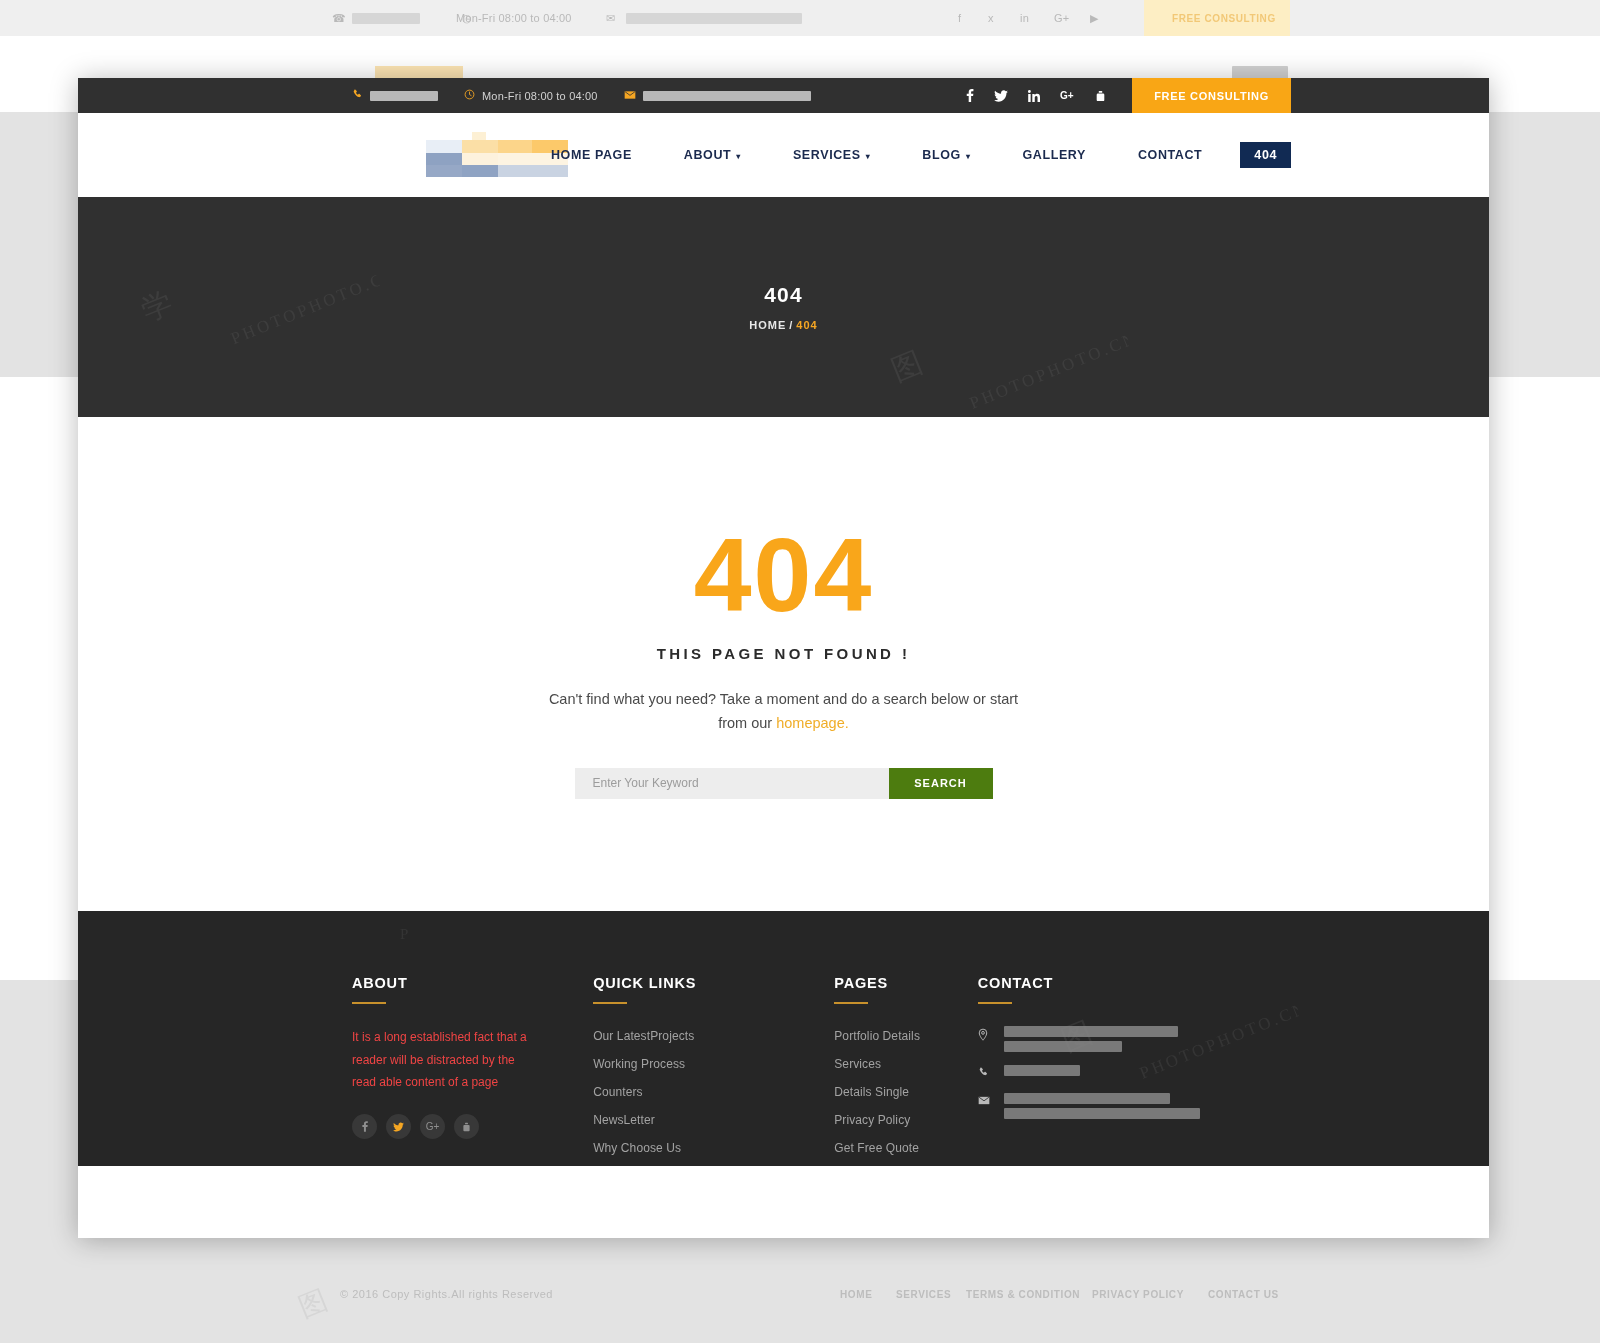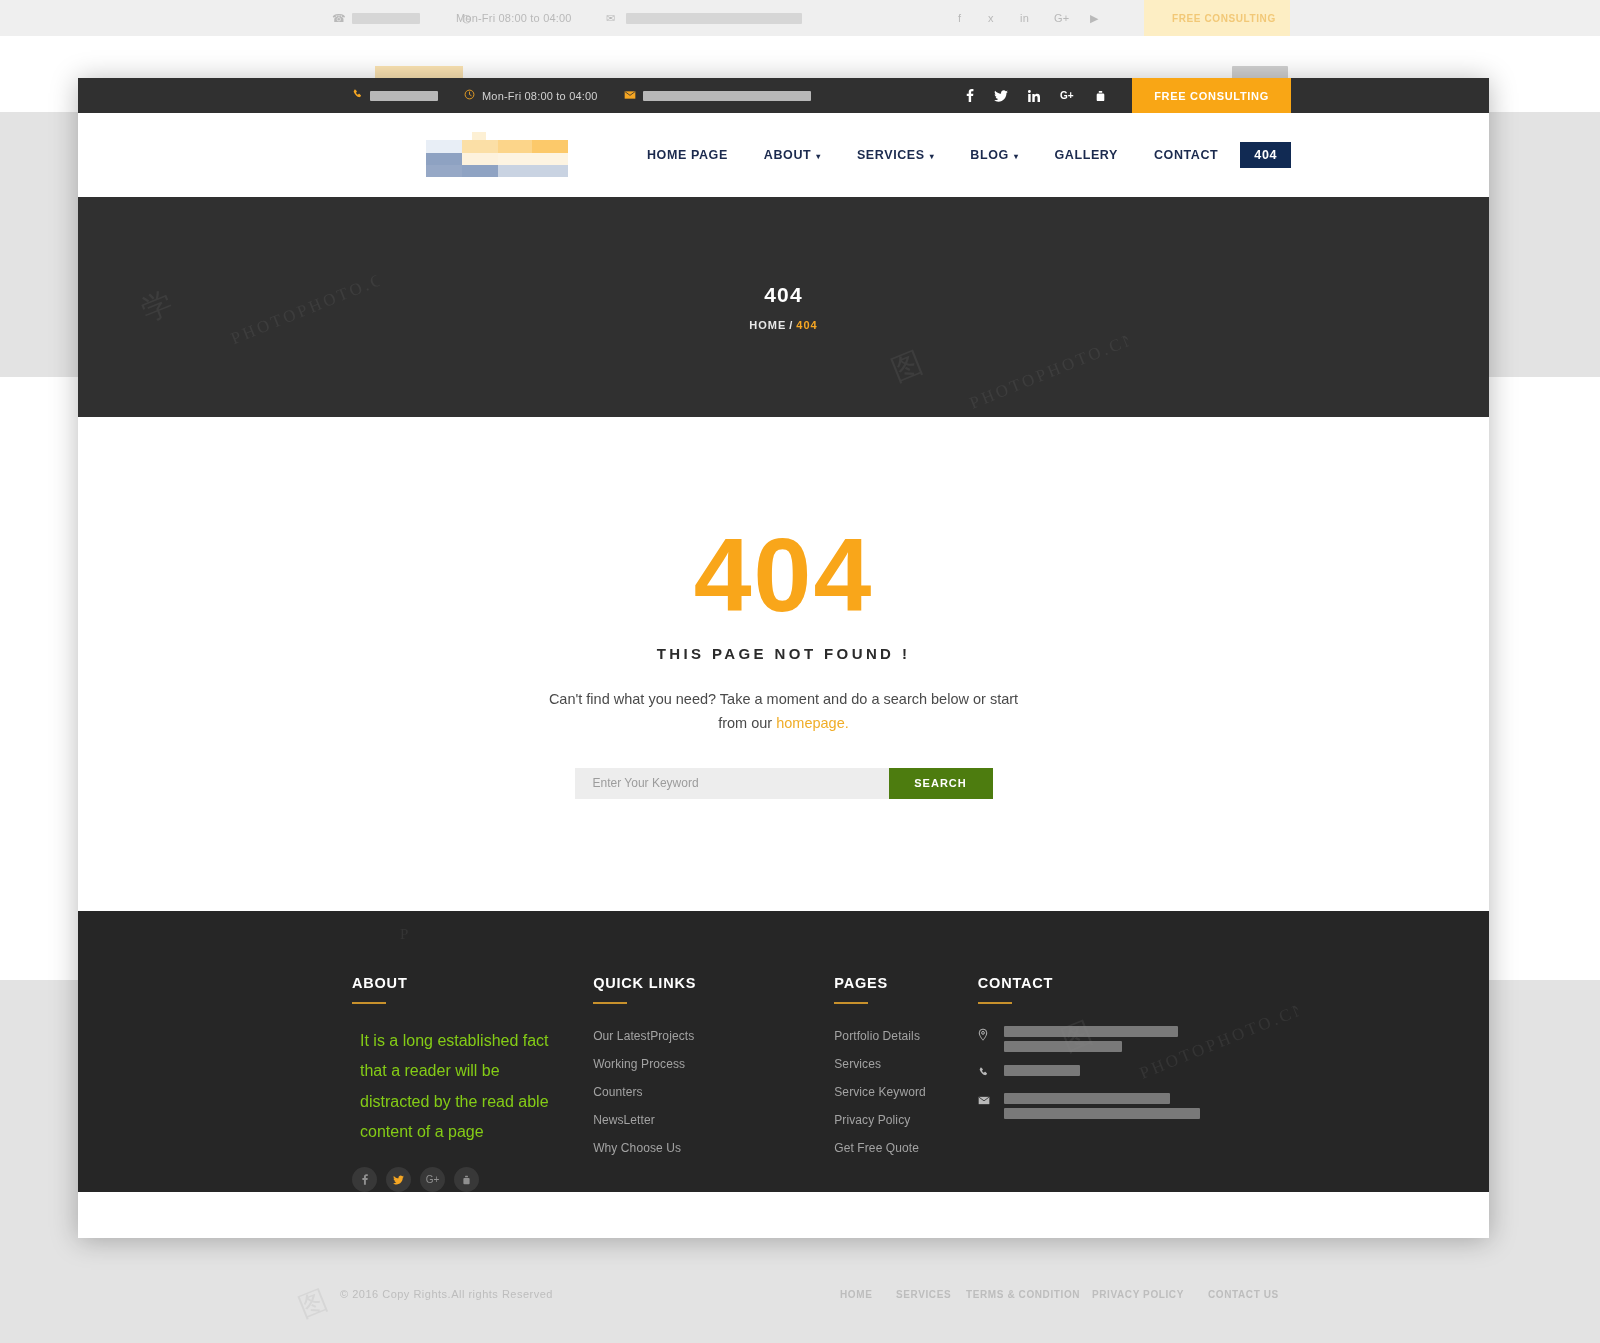--- a/index.html
+++ b/index.html
@@ -59,21 +59,21 @@
     letter-spacing:.7px; padding:0 22px; height:35px;
     display:flex; align-items:center; justify-content:center;
     border:none; cursor:pointer; font-family:"Liberation Sans", sans-serif;
     margin-right:198px;
   }
 
   
   .header { height:84px; background:#fff; display:flex; align-items:center; position:relative; }
   .logo { position:absolute; left:348px; top:19px; width:142px; height:46px; }
   .logo-b { position:absolute; }
-  .nav { position:absolute; right:198px; top:0; height:84px; display:flex; align-items:center; gap:0; }
+  .nav { position:absolute; right:198px; top:0; height:84px; display:flex; align-items:center; gap:16px; }
   .nav a {
     color:#1b2a4e; font-size:12.5px; font-weight:700; letter-spacing:.6px;
     text-decoration:none; padding:0 18px; white-space:nowrap;
     display:inline-flex; align-items:center; gap:5px;
   }
   .nav a.active-box {
     background:#112a53; color:#fff; height:26px; padding:0 14px; margin-left:4px;
   }
   .caret { font-size:8px; position:relative; top:1px; }
 
@@ -117,21 +117,21 @@
   
   .footer { background:#262626; padding:64px 0 0; }
   .fcols { display:flex; padding:0 272px 0 274px; gap:0; }
   .fcol { position:relative; }
   .fcol.about { width:252px; }
   .fcol.quick { width:252px; }
   .fcol.pages { width:150px; }
   .fcol.contact { width:250px; }
   .fh { color:#fff; font-size:14.5px; font-weight:700; letter-spacing:.8px; margin-bottom:11px; }
   .fline { width:34px; height:2px; background:#c8912c; margin-bottom:22px; }
-  .fabout-txt { color:#84cc16; font-size:16px; line-height:1.9; width:190px; margin-bottom:20px;margin-left:8px; }
+  .fabout-txt { color:#ef4444; font-size:12px; line-height:1.9; width:190px; margin-bottom:20px; }
   .fsocials { display:flex; gap:9px; }
   .fs-circ {
     width:25px; height:25px; border-radius:50%; background:#383838;
     display:flex; align-items:center; justify-content:center; color:#8f8f8f; font-size:10px;
   }
   .fs-circ.tw { color:#f5a623; }
   .flinks { display:flex; gap:0; }
   .flist { list-style:none; }
   .flist li { margin-bottom:10px; }
   .flist a { color:#a3a3a3; font-size:12px; text-decoration:none; letter-spacing:.1px; }
@@ -345,21 +345,21 @@
             </ul>
           </div>
         </div>
 
         <div class="fcol pages">
           <div class="fh">PAGES</div>
           <div class="fline"></div>
           <ul class="flist">
             <li><a href="#">Portfolio Details</a></li>
             <li><a href="#">Services</a></li>
-            <li><a href="#">Service Keyword</a></li>
+            <li><a href="#">Details Single</a></li>
             <li><a href="#">Privacy Policy</a></li>
             <li><a href="#">Get Free Quote</a></li>
           </ul>
         </div>
 
         <div class="fcol contact">
           <div class="fh">CONTACT</div>
           <div class="fline"></div>
 
           <div class="contact-row">

